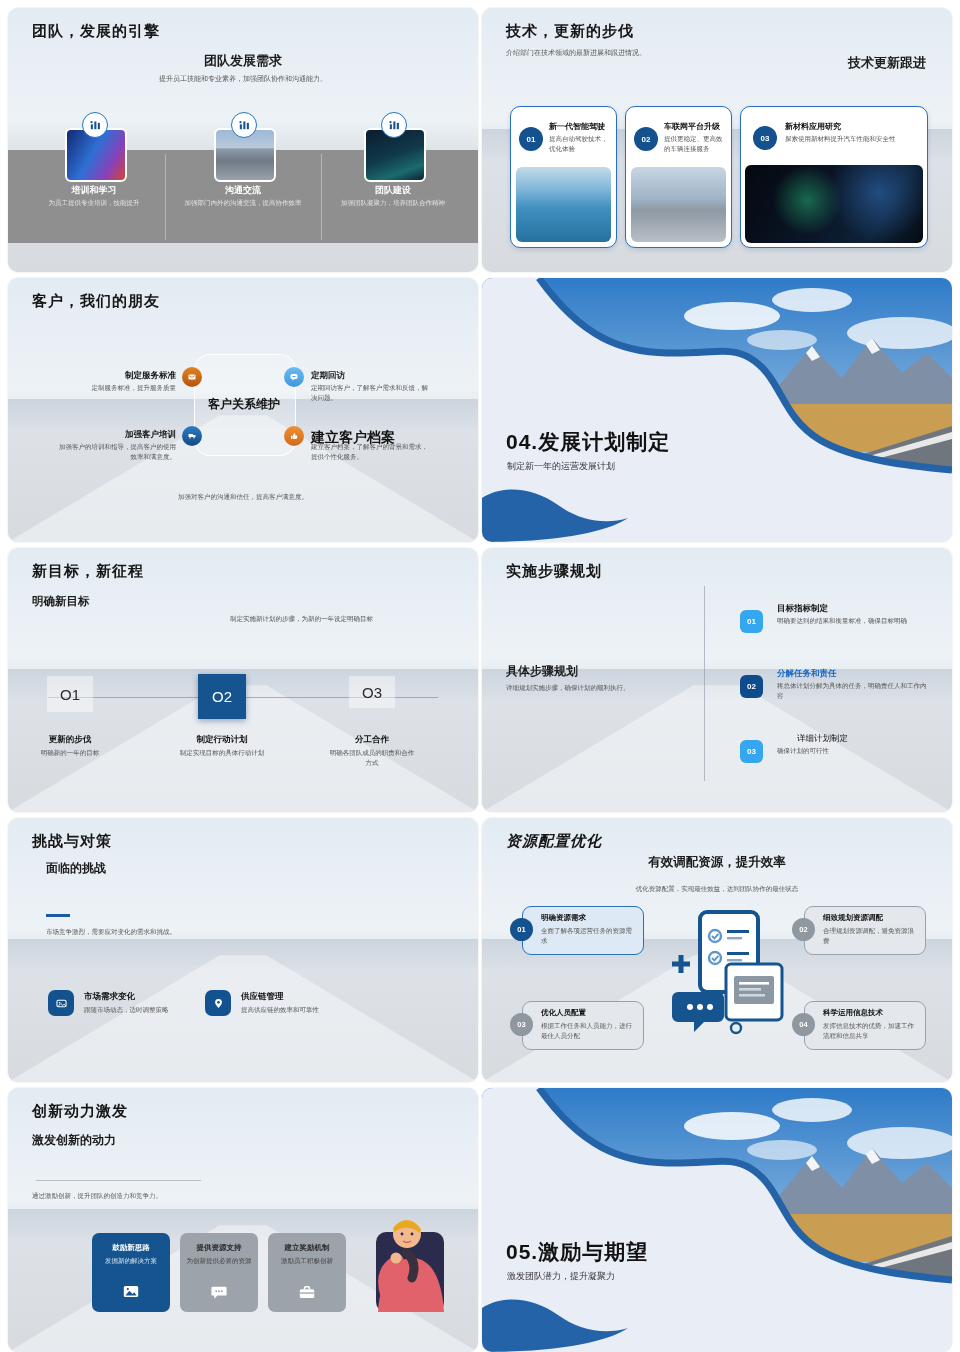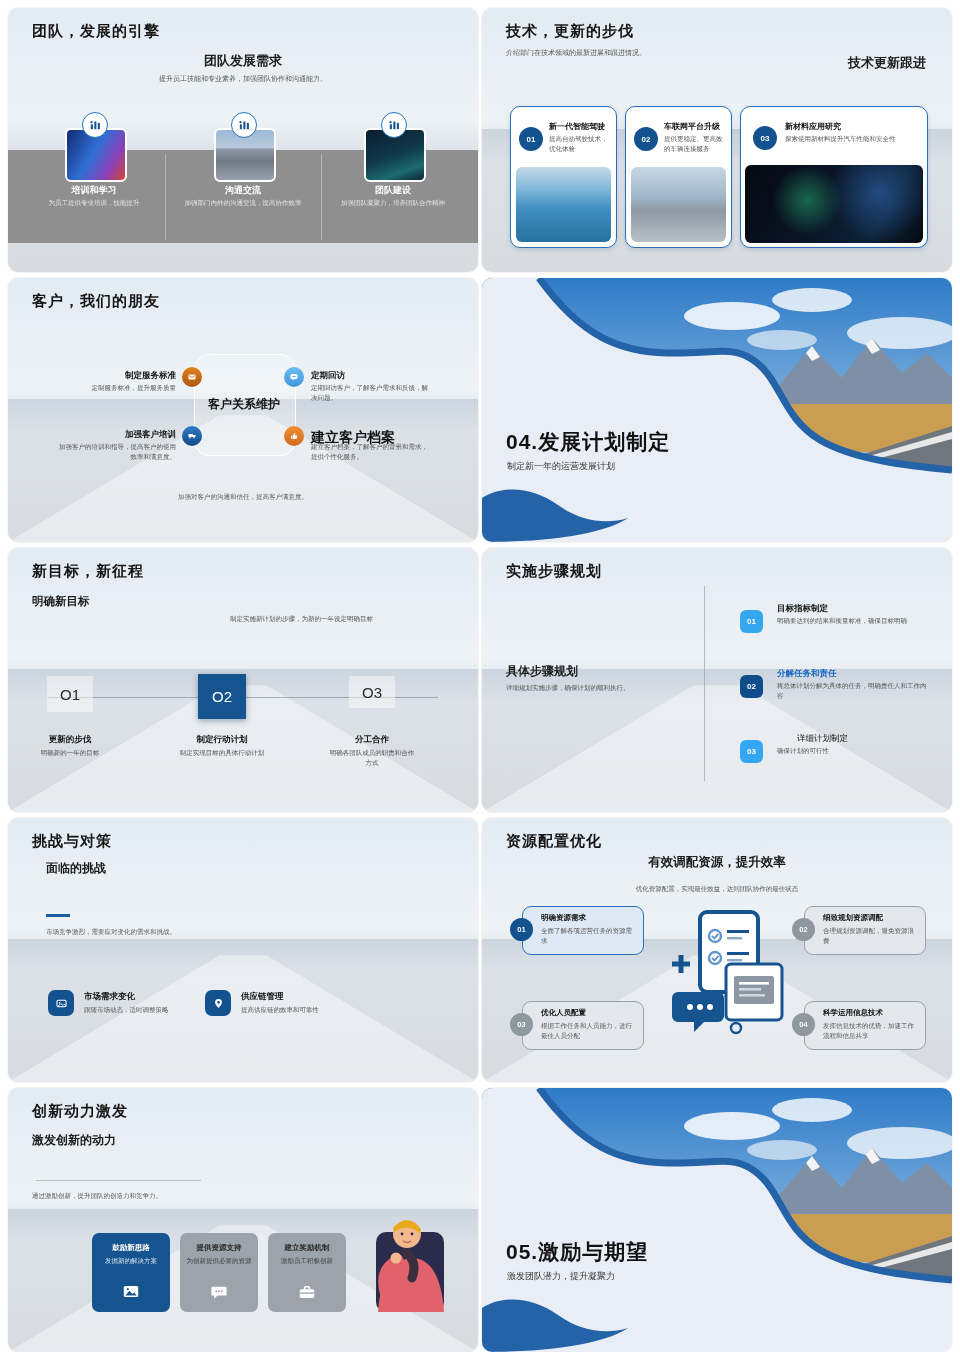--- a/index.html
+++ b/index.html
@@ -242,21 +242,21 @@
         </svg>
     </div>
     <div class="abs" style="left:233px;top:173px;font-size:8.5px;font-weight:bold;color:#141414;">供应链管理</div>
     <div class="abs xsm" style="left:233px;top:187px;width:130px;">提高供应链的效率和可靠性</div>
   </div>
 
   <div class="slide">
     <div class="bg-road"></div>
     <div class="bg-mtn"></div>
     <div class="bg-lane"></div>
-    <div class="abs ttl" style="left:24px;top:14px;">资源配置优化</div>
+    <div class="abs ttl" style="left:24px;top:14px;font-style:italic;">资源配置优化</div>
     <div class="abs h2 ctr" style="left:0;right:0;top:36px;font-size:12.5px;">有效调配资源，提升效率</div>
     <div class="abs ctr xsm" style="left:0;right:0;top:66px;">优化资源配置，实现最佳效益，达到团队协作的最佳状态</div>
 
     <svg class="abs" width="140" height="140" viewBox="0 0 140 140" style="left:168px;top:88px;">
       <path d="M22 58 h18 M31 49 v18" stroke="#15548f" stroke-width="5"></path>
       <rect x="50" y="6" width="58" height="80" rx="7" fill="#fff" stroke="#15548f" stroke-width="4"></rect>
       <circle cx="65" cy="30" r="6" fill="none" stroke="#5f96cc" stroke-width="2.4"></circle>
       <path d="M62 30 l2.4 2.4 4-4.6" stroke="#5f96cc" stroke-width="2" fill="none"></path>
       <rect x="77" y="24" width="22" height="3" fill="#15548f"></rect>
       <rect x="77" y="31" width="15" height="2.4" fill="#8aa9c8"></rect>

